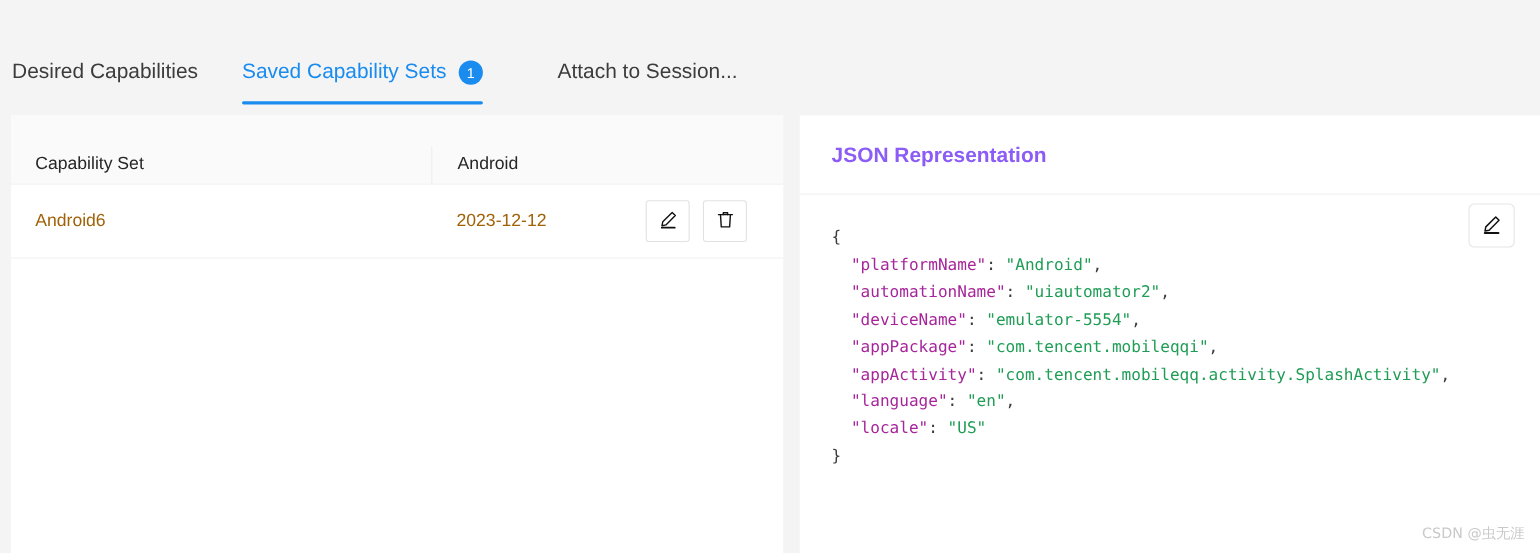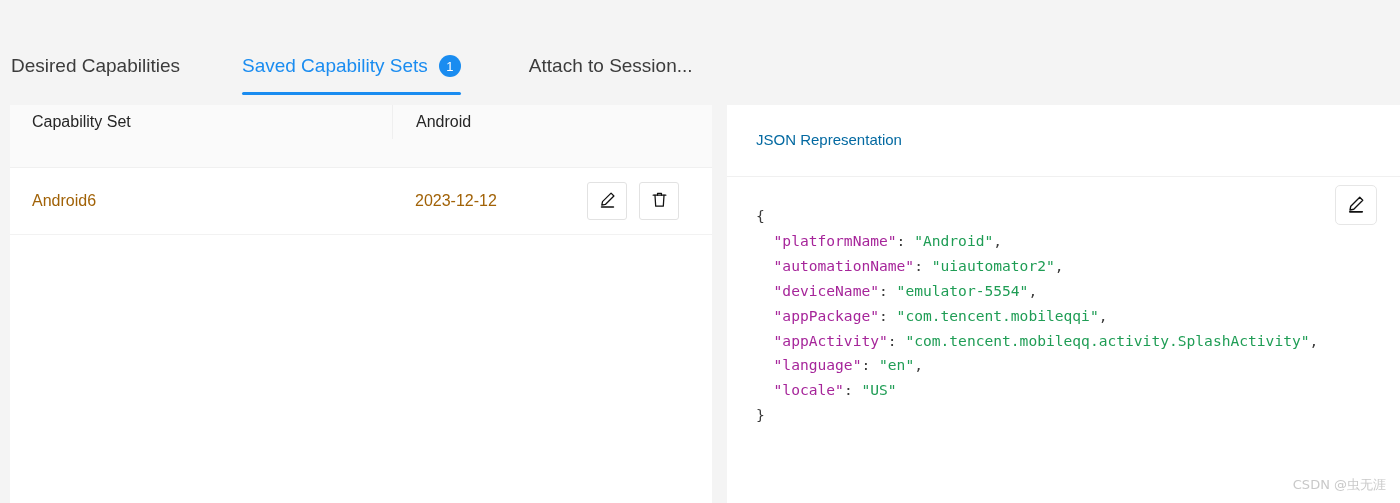--- a/index.html
+++ b/index.html
@@ -29,21 +29,21 @@
     position: relative;
     padding: 0 0 18px 0;
     font-size: 19px;
     color: #3c3c3c;
     white-space: nowrap;
     display: flex;
     align-items: center;
     cursor: pointer;
   }
   .tab.first { margin-left: 11px; }
-  .tab.second { margin-left: 62px; }
+  .tab.second { margin-left: 40px; }
   .tab.third { margin-left: 68px; }
   .tab.active { color: #1a8cf0; }
   .tab .underline {
     position: absolute;
     left: 0; right: 0;
     bottom: 0;
     height: 3px;
     background: #1a8cf0;
     border-radius: 2px;
   }
@@ -67,21 +67,21 @@
     left: 10px;
     top: 105px;
     width: 702px;
     height: 398px;
     background: #ffffff;
   }
   .table-head {
     display: flex;
     height: 62px;
     background: #fafafa;
-    align-items: flex-start;
+    align-items: flex-end;
     border-bottom: 1px solid #f0f0f0;
   }
   .table-head .th {
     font-size: 16px;
     color: #262626;
     height: 34px;
     display: flex;
     align-items: center;
     box-sizing: border-box;
   }
@@ -124,25 +124,26 @@
   
   .right-panel {
     position: absolute;
     left: 727px;
     top: 105px;
     width: 673px;
     height: 398px;
     background: #ffffff;
   }
   .json-title {
-    font-size: 15px;
-    color: #0369a1;
+    font-size: 19px;
+    color: #8b5cf6;
     padding: 26px 0 0 29px;
     height: 50px;
     box-sizing: border-box;
+    font-weight: bold;
   }
   .json-divider {
     height: 1px;
     background: #f0f0f0;
     margin-top: 21px;
   }
   .json-body {
     position: relative;
     padding: 27px 0 0 29px;
   }

